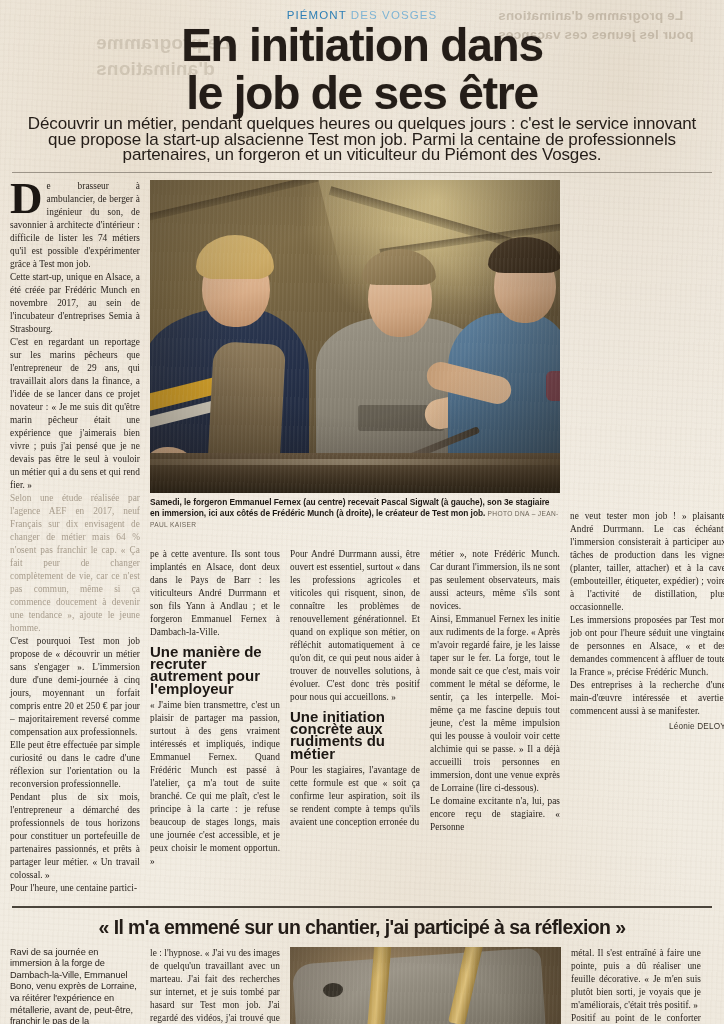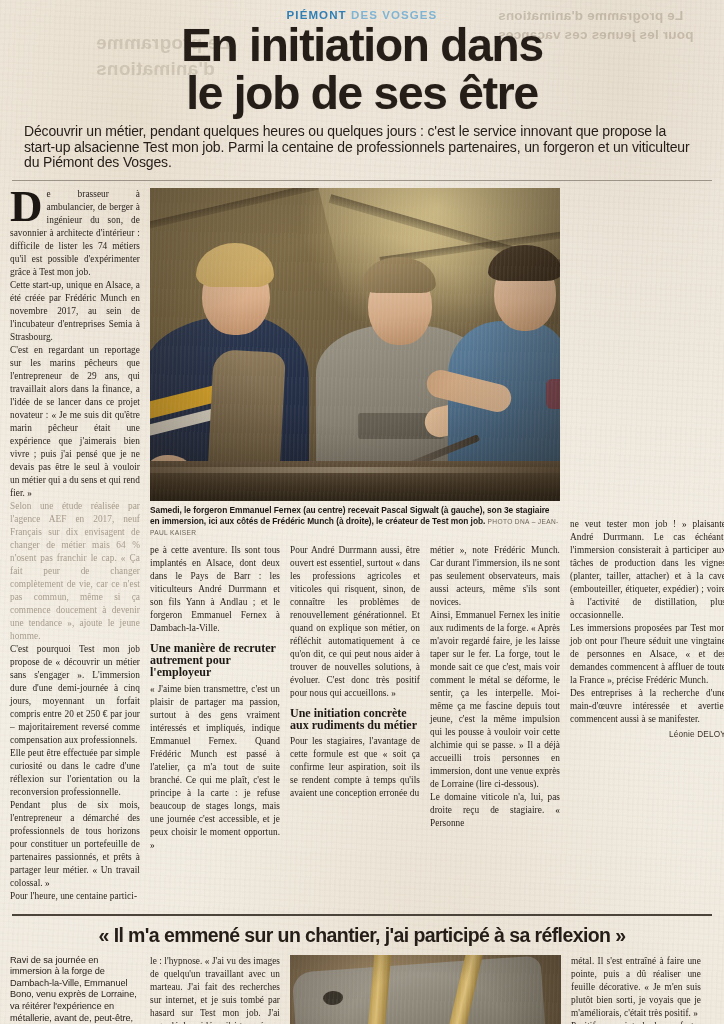--- a/index.html
+++ b/index.html
@@ -54,21 +54,21 @@
     user-select: none;
     z-index: 1;
   }
   .ghost-tl { left: 96px; top: 30px; font-size: 19px; line-height: 26px; text-align: right; width: 160px; color: rgba(120,104,80,0.22); }
   .ghost-tr { right: 14px; top: 6px; font-size: 13.5px; line-height: 19px; text-align: right; width: 212px; }
 
   
   .kicker {
     text-align: center;
     font-family: "Liberation Sans", sans-serif;
-    font-weight: bold;
+    font-weight: normal;
     font-size: 11.5px;
     letter-spacing: 1.1px;
     color: #2f7fb5;
     margin: 9px 0 2px;
   }
   .kicker .k-light { color: #7fb4d4; }
   .headline {
     text-align: center;
     font-family: "Liberation Sans", sans-serif;
     font-weight: bold;
@@ -76,24 +76,25 @@
     line-height: 0.98;
     letter-spacing: -1.2px;
     color: #241d18;
     margin: 2px 0 0;
     padding: 0 30px;
     text-shadow: 0 0 1px rgba(40,30,20,0.25);
   }
   .headline .l2 { display: block; margin-top: 3px; }
   .standfirst {
     font-family: "Liberation Sans", sans-serif;
-    font-size: 14px;
+    font-size: 17px;
     line-height: 15.5px;
+    text-align: center;
     color: #241d18;
-    margin: 8px 14px 0;
+    margin: 0 14px 0;
     letter-spacing: -0.15px;
   }
   .rule-thin { border: 0; border-top: 1px solid #9c9488; margin: 9px 2px 0; }
 
   
   .cols {
     display: flex;
     gap: 10px;
     margin-top: 7px;
   }
@@ -116,23 +117,23 @@
     font-family: "Liberation Serif", serif;
     font-size: 45px;
     line-height: 35px;
     font-weight: bold;
     padding: 1px 4px 0 0;
     color: #1c1713;
   }
 
   
   .crosshead {
-    font-family: Liberation Serif, serif;
+    font-family: Liberation Sans, sans-serif;
     font-weight: bold;
-    font-size: 12px;
+    font-size: 15px;
     line-height: 12.4px;
     color: #1d1814;
     margin: 7px 0 4px;
   }
 
   
   .pullbox { margin: 8px 0 9px; }
   .pullbox .hr-top { border: 0; border-top: 1px solid #8d8578; margin: 0 0 6px; }
   .pullquote {
     font-family: "Liberation Sans", sans-serif;
@@ -461,21 +462,21 @@
           <div class="tongs"></div>
           <div class="bench"></div>
           <div class="vignette"></div>
         </div>
         <div class="caption">
           <span>Samedi, le forgeron Emmanuel Fernex (au centre) recevait Pascal Sigwalt (à gauche), son 3e stagiaire en immersion, ici aux côtés de Frédéric Munch (à droite), le créateur de Test mon job.</span>
           <span class="credit">PHOTO DNA – JEAN-PAUL KAISER</span>
         </div>
       </div>
 
-      <div class="cols" style="margin-top:6px;">
+      <div class="cols" style="margin-top:18px;">
         <div class="col">
           <div class="body-text">
             <p>pe à cette aventure. Ils sont tous implantés en Alsace, dont deux dans le Pays de Barr : les viticulteurs André Durrmann et son fils Yann à Andlau ; et le forgeron Emmanuel Fernex à Dambach-la-Ville.</p>
           </div>
           <div class="crosshead">Une manière de recruter autrement pour l'employeur</div>
           <div class="body-text">
             <p>« J'aime bien transmettre, c'est un plaisir de partager ma passion, surtout à des gens vraiment intéressés et impliqués, indique Emmanuel Fernex. Quand Frédéric Munch est passé à l'atelier, ça m'a tout de suite branché. Ce qui me plaît, c'est le principe à la carte : je refuse beaucoup de stages longs, mais une journée c'est accessible, et je peux choisir le moment opportun. »</p>
           </div>
         </div>
 
@@ -486,21 +487,21 @@
           <div class="crosshead">Une initiation concrète aux rudiments du métier</div>
           <div class="body-text">
             <p>Pour les stagiaires, l'avantage de cette formule est que « soit ça confirme leur aspiration, soit ils se rendent compte à temps qu'ils avaient une conception erronée du</p>
           </div>
         </div>
 
         <div class="col">
           <div class="body-text">
             <p>métier », note Frédéric Munch. Car durant l'immersion, ils ne sont pas seulement observateurs, mais aussi acteurs, même s'ils sont novices.</p>
             <p>Ainsi, Emmanuel Fernex les initie aux rudiments de la forge. « Après m'avoir regardé faire, je les laisse taper sur le fer. La forge, tout le monde sait ce que c'est, mais voir comment le métal se déforme, le sentir, ça les interpelle. Moi-même ça me fascine depuis tout jeune, c'est la même impulsion qui les pousse à vouloir voir cette alchimie qui se passe. » Il a déjà accueilli trois personnes en immersion, dont une venue exprès de Lorraine (lire ci-dessous).</p>
-            <p>Le domaine viticole n'a, lui, pas droite reçu de stagiaire. « Personne</p>
+            <p>Le domaine excitante n'a, lui, pas encore reçu de stagiaire. « Personne</p>
           </div>
         </div>
       </div>
     </div>
 
     <div class="col wide">
       <div style="height:330px;"></div>
       <div class="body-text">
         <p>ne veut tester mon job ! » plaisante André Durrmann. Le cas échéant, l'immersion consisterait à participer aux tâches de production dans les vignes (planter, tailler, attacher) et à la cave (embouteiller, étiqueter, expédier) ; voire à l'activité de distillation, plus occasionnelle.</p>
         <p>Les immersions proposées par Test mon job ont pour l'heure séduit une vingtaine de personnes en Alsace, « et des demandes commencent à affluer de toute la France », précise Frédéric Munch.</p>

